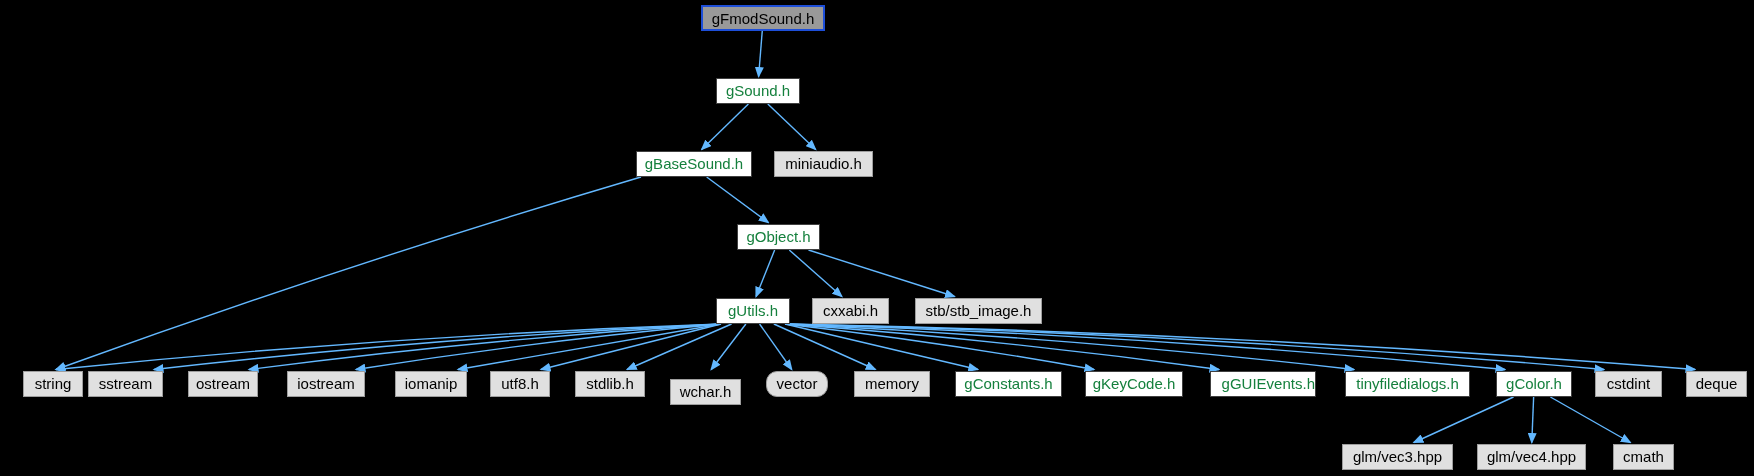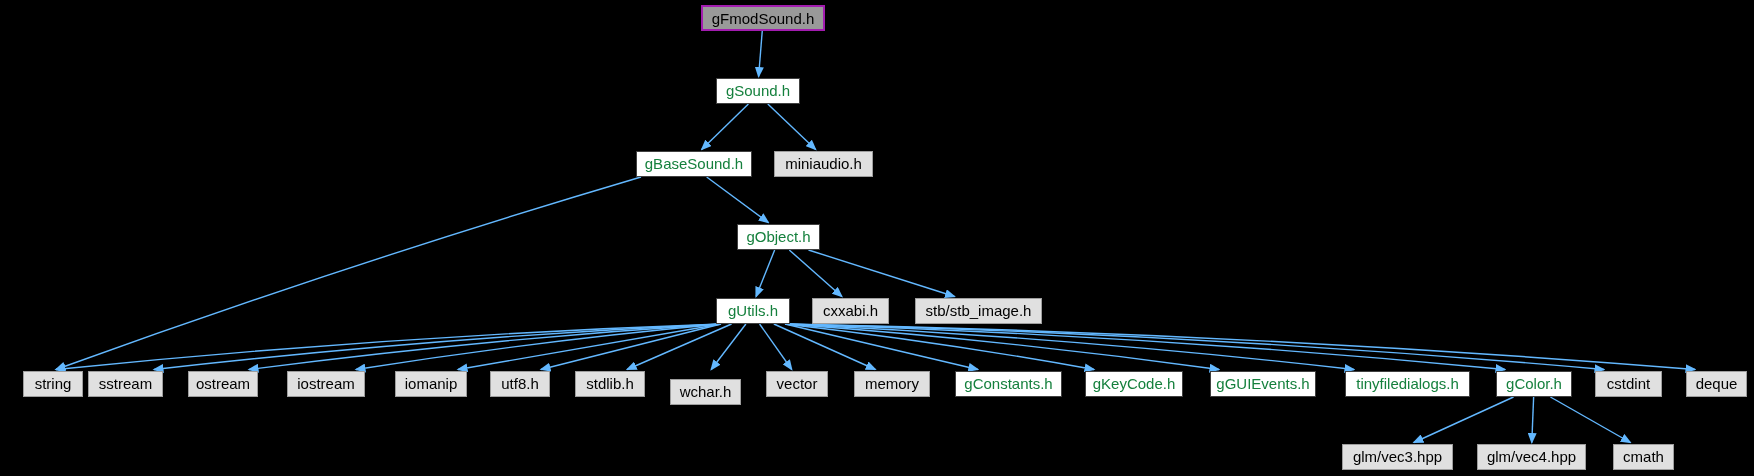--- a/index.html
+++ b/index.html
@@ -19,21 +19,21 @@
   }
   .node {
     position: absolute;
     box-sizing: border-box;
     text-align: center;
     font-size: 15px;
     white-space: nowrap;
     cursor: default;
   }
   .node span { display: inline-block; }
-  .node.main    { background: #999999; border: 2px solid #a21caf; color: #000000; }
+  .node.main    { background: #999999; border: 2px solid #1d4ed8; color: #000000; }
   .node.project { background: #ffffff; border: 1.4px solid #404040; color: #15803d; cursor: pointer; }
   .node.external{ background: #e0e0e0; border: 1.4px solid #9e9e9e; color: #000000; }
 </style>
 </head>
 <body>
 
 <div id="graph">
   <svg id="edges" xmlns="http://www.w3.org/2000/svg" viewBox="0 0 1754 476">
       <defs>
         <marker id="arrow" markerWidth="11" markerHeight="9" refX="9.5" refY="4.5" orient="auto" markerUnits="userSpaceOnUse">
@@ -78,25 +78,25 @@
     <div class="node external" style="left: 812px; top: 298px; width: 77px; height: 26px; line-height: 23px;"><span>cxxabi.h</span></div>
     <div class="node external" style="left: 915px; top: 298px; width: 127px; height: 26px; line-height: 23px;"><span>stb/stb_image.h</span></div>
     <div class="node external" style="left: 5px; top: 371px; width: 60px; height: 26px; line-height: 23px; margin-left: 18px;"><span>string</span></div>
     <div class="node external" style="left: 88px; top: 371px; width: 75px; height: 26px; line-height: 23px;"><span>sstream</span></div>
     <div class="node external" style="left: 188px; top: 371px; width: 70px; height: 26px; line-height: 23px;"><span>ostream</span></div>
     <div class="node external" style="left: 287px; top: 371px; width: 78px; height: 26px; line-height: 23px;"><span>iostream</span></div>
     <div class="node external" style="left: 395px; top: 371px; width: 72px; height: 26px; line-height: 23px;"><span>iomanip</span></div>
     <div class="node external" style="left: 490px; top: 371px; width: 60px; height: 26px; line-height: 23px;"><span>utf8.h</span></div>
     <div class="node external" style="left: 575px; top: 371px; width: 70px; height: 26px; line-height: 23px;"><span>stdlib.h</span></div>
     <div class="node external" style="left: 670px; top: 371px; width: 71px; height: 26px; line-height: 23px; margin-top: 8px;"><span>wchar.h</span></div>
-    <div class="node external" style="left: 766px; top: 371px; width: 62px; height: 26px; line-height: 23px;"><span>vector</span></div>
+    <div class="node external" style="left: 766px; top: 371px; width: 62px; height: 26px; line-height: 23px; border-radius: 11px;"><span>vector</span></div>
     <div class="node external" style="left: 854px; top: 371px; width: 76px; height: 26px; line-height: 23px;"><span>memory</span></div>
     <div class="node project" style="left: 955px; top: 371px; width: 107px; height: 26px; line-height: 23px;"><span>gConstants.h</span></div>
     <div class="node project" style="left: 1085px; top: 371px; width: 98px; height: 26px; line-height: 23px;"><span>gKeyCode.h</span></div>
-    <div class="node project" style="left: 1210px; top: 371px; width: 106px; height: 26px; line-height: 23px;"><span>gGUIEvents.h</span></div>
+    <div class="node project" style="left: 1210px; top: 371px; width: 106px; height: 26px; line-height: 23px; text-align: right;"><span>gGUIEvents.h</span></div>
     <div class="node project" style="left: 1345px; top: 371px; width: 125px; height: 26px; line-height: 23px;"><span>tinyfiledialogs.h</span></div>
     <div class="node project" style="left: 1496px; top: 371px; width: 76px; height: 26px; line-height: 23px;"><span>gColor.h</span></div>
     <div class="node external" style="left: 1595px; top: 371px; width: 67px; height: 26px; line-height: 23px;"><span>cstdint</span></div>
     <div class="node external" style="left: 1686px; top: 371px; width: 61px; height: 26px; line-height: 23px;"><span>deque</span></div>
     <div class="node external" style="left: 1342px; top: 444px; width: 111px; height: 26px; line-height: 23px;"><span>glm/vec3.hpp</span></div>
     <div class="node external" style="left: 1477px; top: 444px; width: 109px; height: 26px; line-height: 23px;"><span>glm/vec4.hpp</span></div>
     <div class="node external" style="left: 1613px; top: 444px; width: 61px; height: 26px; line-height: 23px;"><span>cmath</span></div>
   </div>
 
 </body></html>

